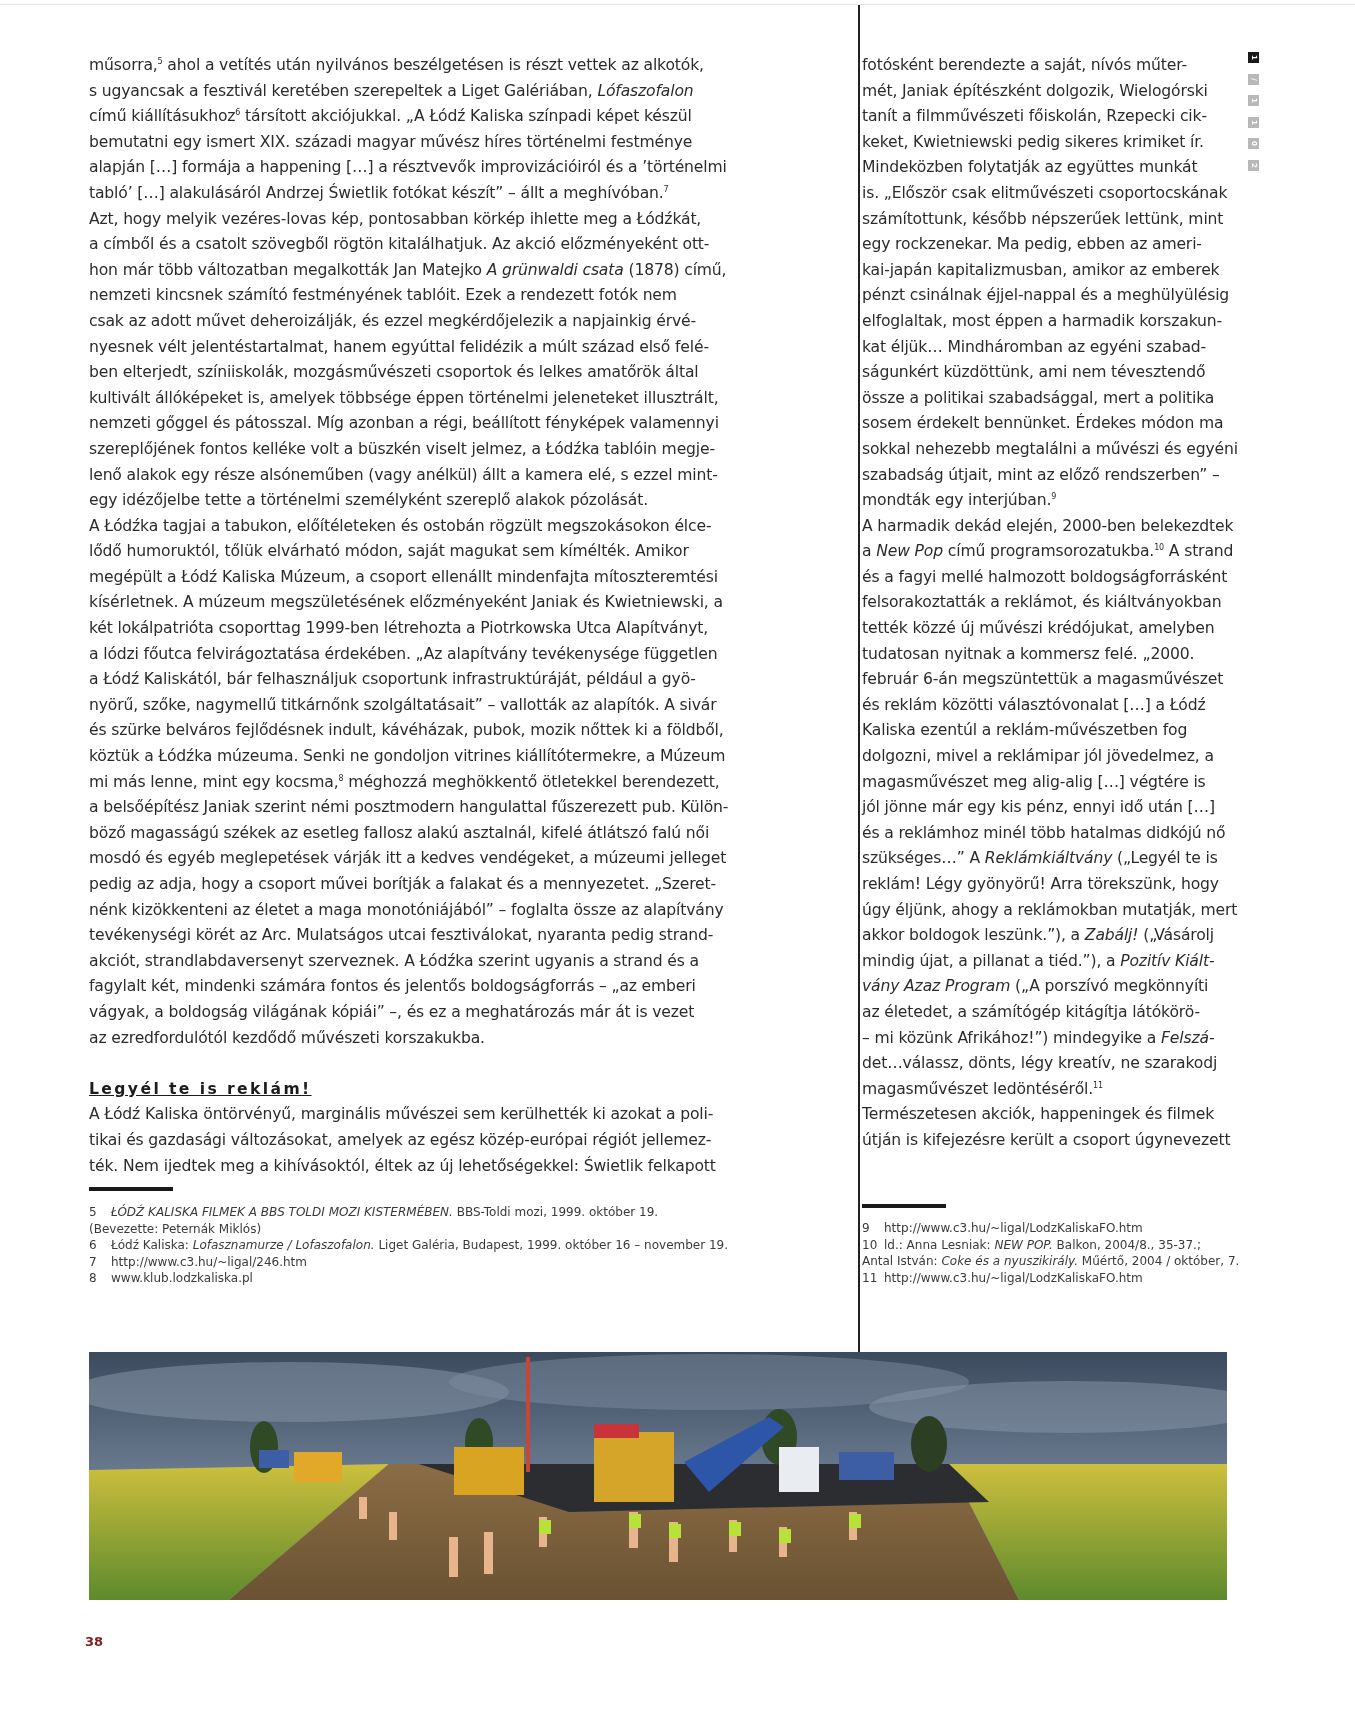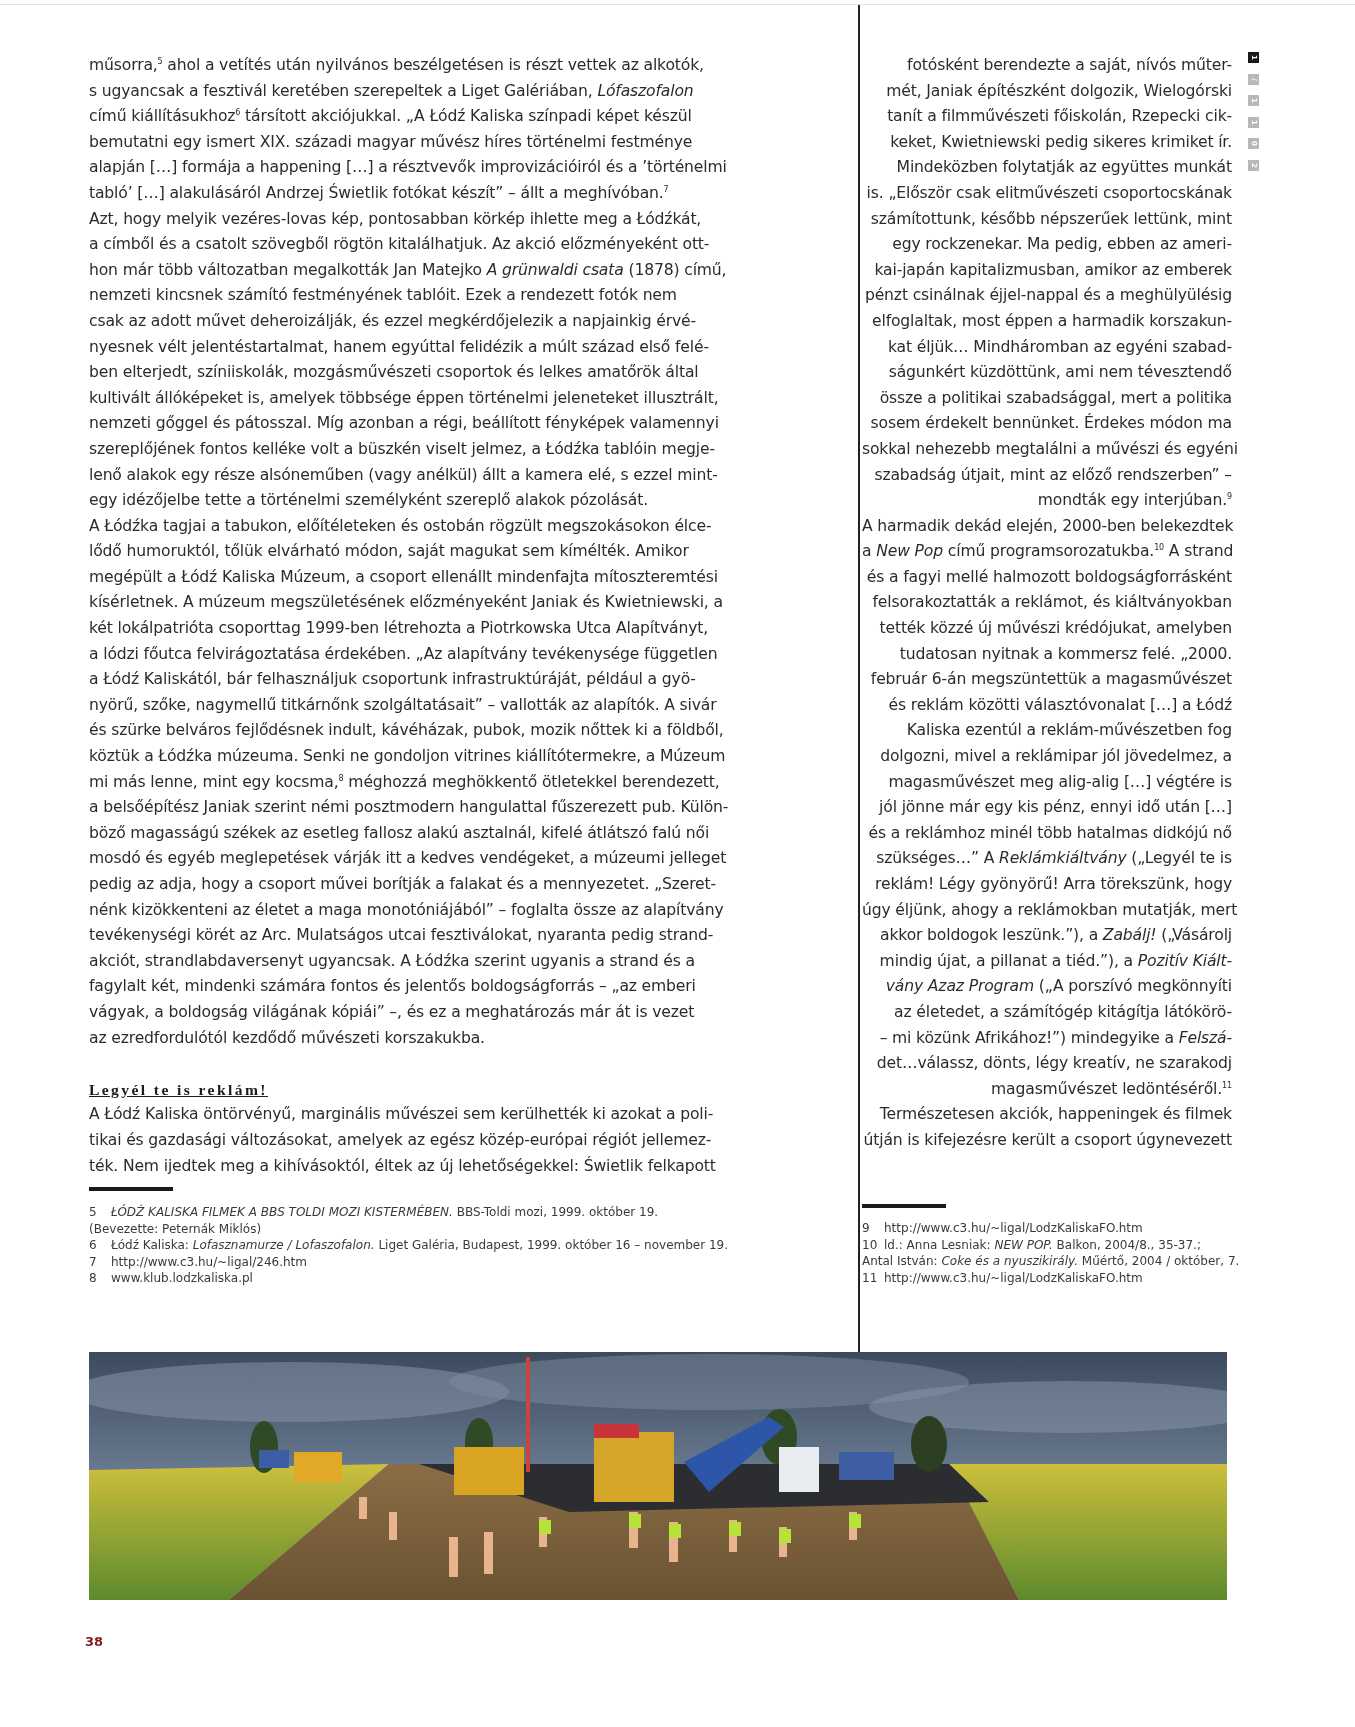--- a/index.html
+++ b/index.html
@@ -2,26 +2,26 @@
 <html><head>
 <meta charset="utf-8">
 <style>
   html, body { margin:0; padding:0; background:#ffffff; }
   body { width:1355px; height:1727px; position:relative; overflow:hidden;
          font-family:"DejaVu Sans", sans-serif; color:#2a2a2a; }
   .top-rule { position:absolute; left:0; top:4px; width:1355px; height:1px; background:#e4e4e4; }
   .vdivider { position:absolute; left:858px; top:5px; width:1.5px; height:1347px; background:#222; }
   .col { position:absolute; font-size:15.6px; line-height:25.6px; letter-spacing:-0.15px; color:#2b2b2b;margin-top:8px; }
   .col-left { left:89px; top:45px; width:620px; }
-  .col-right { left:862px; top:45px; width:370px;text-align:right; }
+  .col-right { left:862px; top:45px; width:370px; }
   .line { display:block; white-space:nowrap; }
   .line .i { font-style:italic; }
   sup { font-size:8px; vertical-align:6px; line-height:0; }
   .gap { display:block; height:25.6px; }
-  .heading { font-weight:bold; text-decoration:underline; letter-spacing:2.4px; font-size:15.6px; color:#1c1c1c;font-family:Liberation Serif, serif; }
+  .heading { font-weight:bold; text-decoration:underline; letter-spacing:2.4px; font-size:15.6px; color:#1c1c1c; }
   .fn-rule { position:absolute; height:4px; background:#1a1a1a; width:84px; }
   .fn-rule.left { left:89px; top:1187px; }
   .fn-rule.right { left:862px; top:1204px; }
   .fn { position:absolute; font-size:12px; line-height:16.5px; color:#3a3a3a; white-space:nowrap; }
   .fn-left { left:89px; top:1204px; }
   .fn-right { left:862px; top:1220px; }
   .fn .num { display:inline-block; width:22px; }
   .fn .i { font-style:italic;text-align:right; }
   .caption { position:absolute; left:89px; top:1364px; font-size:12.5px; line-height:17px; color:#333; }
   .caption .artist { letter-spacing:1.2px; font-variant:small-caps; }
@@ -68,21 +68,21 @@
   <span class="line">nyörű, szőke, nagymellű titkárnőnk szolgáltatásait” – vallották az alapítók. A sivár</span>
   <span class="line">és szürke belváros fejlődésnek indult, kávéházak, pubok, mozik nőttek ki a földből,</span>
   <span class="line">köztük a Łódźka múzeuma. Senki ne gondoljon vitrines kiállítótermekre, a Múzeum</span>
   <span class="line"><span>mi más lenne, mint egy kocsma,</span><sup>8</sup><span> méghozzá meghökkentő ötletekkel berendezett,</span></span>
   <span class="line">a belsőépítész Janiak szerint némi posztmodern hangulattal fűszerezett pub. Külön-</span>
   <span class="line">böző magasságú székek az esetleg fallosz alakú asztalnál, kifelé átlátszó falú női</span>
   <span class="line">mosdó és egyéb meglepetések várják itt a kedves vendégeket, a múzeumi jelleget</span>
   <span class="line">pedig az adja, hogy a csoport művei borítják a falakat és a mennyezetet. „Szeret-</span>
   <span class="line">nénk kizökkenteni az életet a maga monotóniájából” – foglalta össze az alapítvány</span>
   <span class="line">tevékenységi körét az Arc. Mulatságos utcai fesztiválokat, nyaranta pedig strand-</span>
-  <span class="line">akciót, strandlabdaversenyt ugyancsak. A Łódźka szerint ugyanis a strand és a</span>
+  <span class="line">akciót, strandlabdaversenyt szerveznek. A Łódźka szerint ugyanis a strand és a</span>
   <span class="line">fagylalt két, mindenki számára fontos és jelentős boldogságforrás – „az emberi</span>
   <span class="line">vágyak, a boldogság világának kópiái” –, és ez a meghatározás már át is vezet</span>
   <span class="line">az ezredfordulótól kezdődő művészeti korszakukba.</span>
   <span class="gap"></span>
   <span class="line heading">Legyél te is reklám!</span>
   <span class="line">A Łódź Kaliska öntörvényű, marginális művészei sem kerülhették ki azokat a poli-</span>
   <span class="line">tikai és gazdasági változásokat, amelyek az egész közép-európai régiót jellemez-</span>
   <span class="line">ték. Nem ijedtek meg a kihívásoktól, éltek az új lehetőségekkel: Świetlik felkapott</span>
 </div>
 

